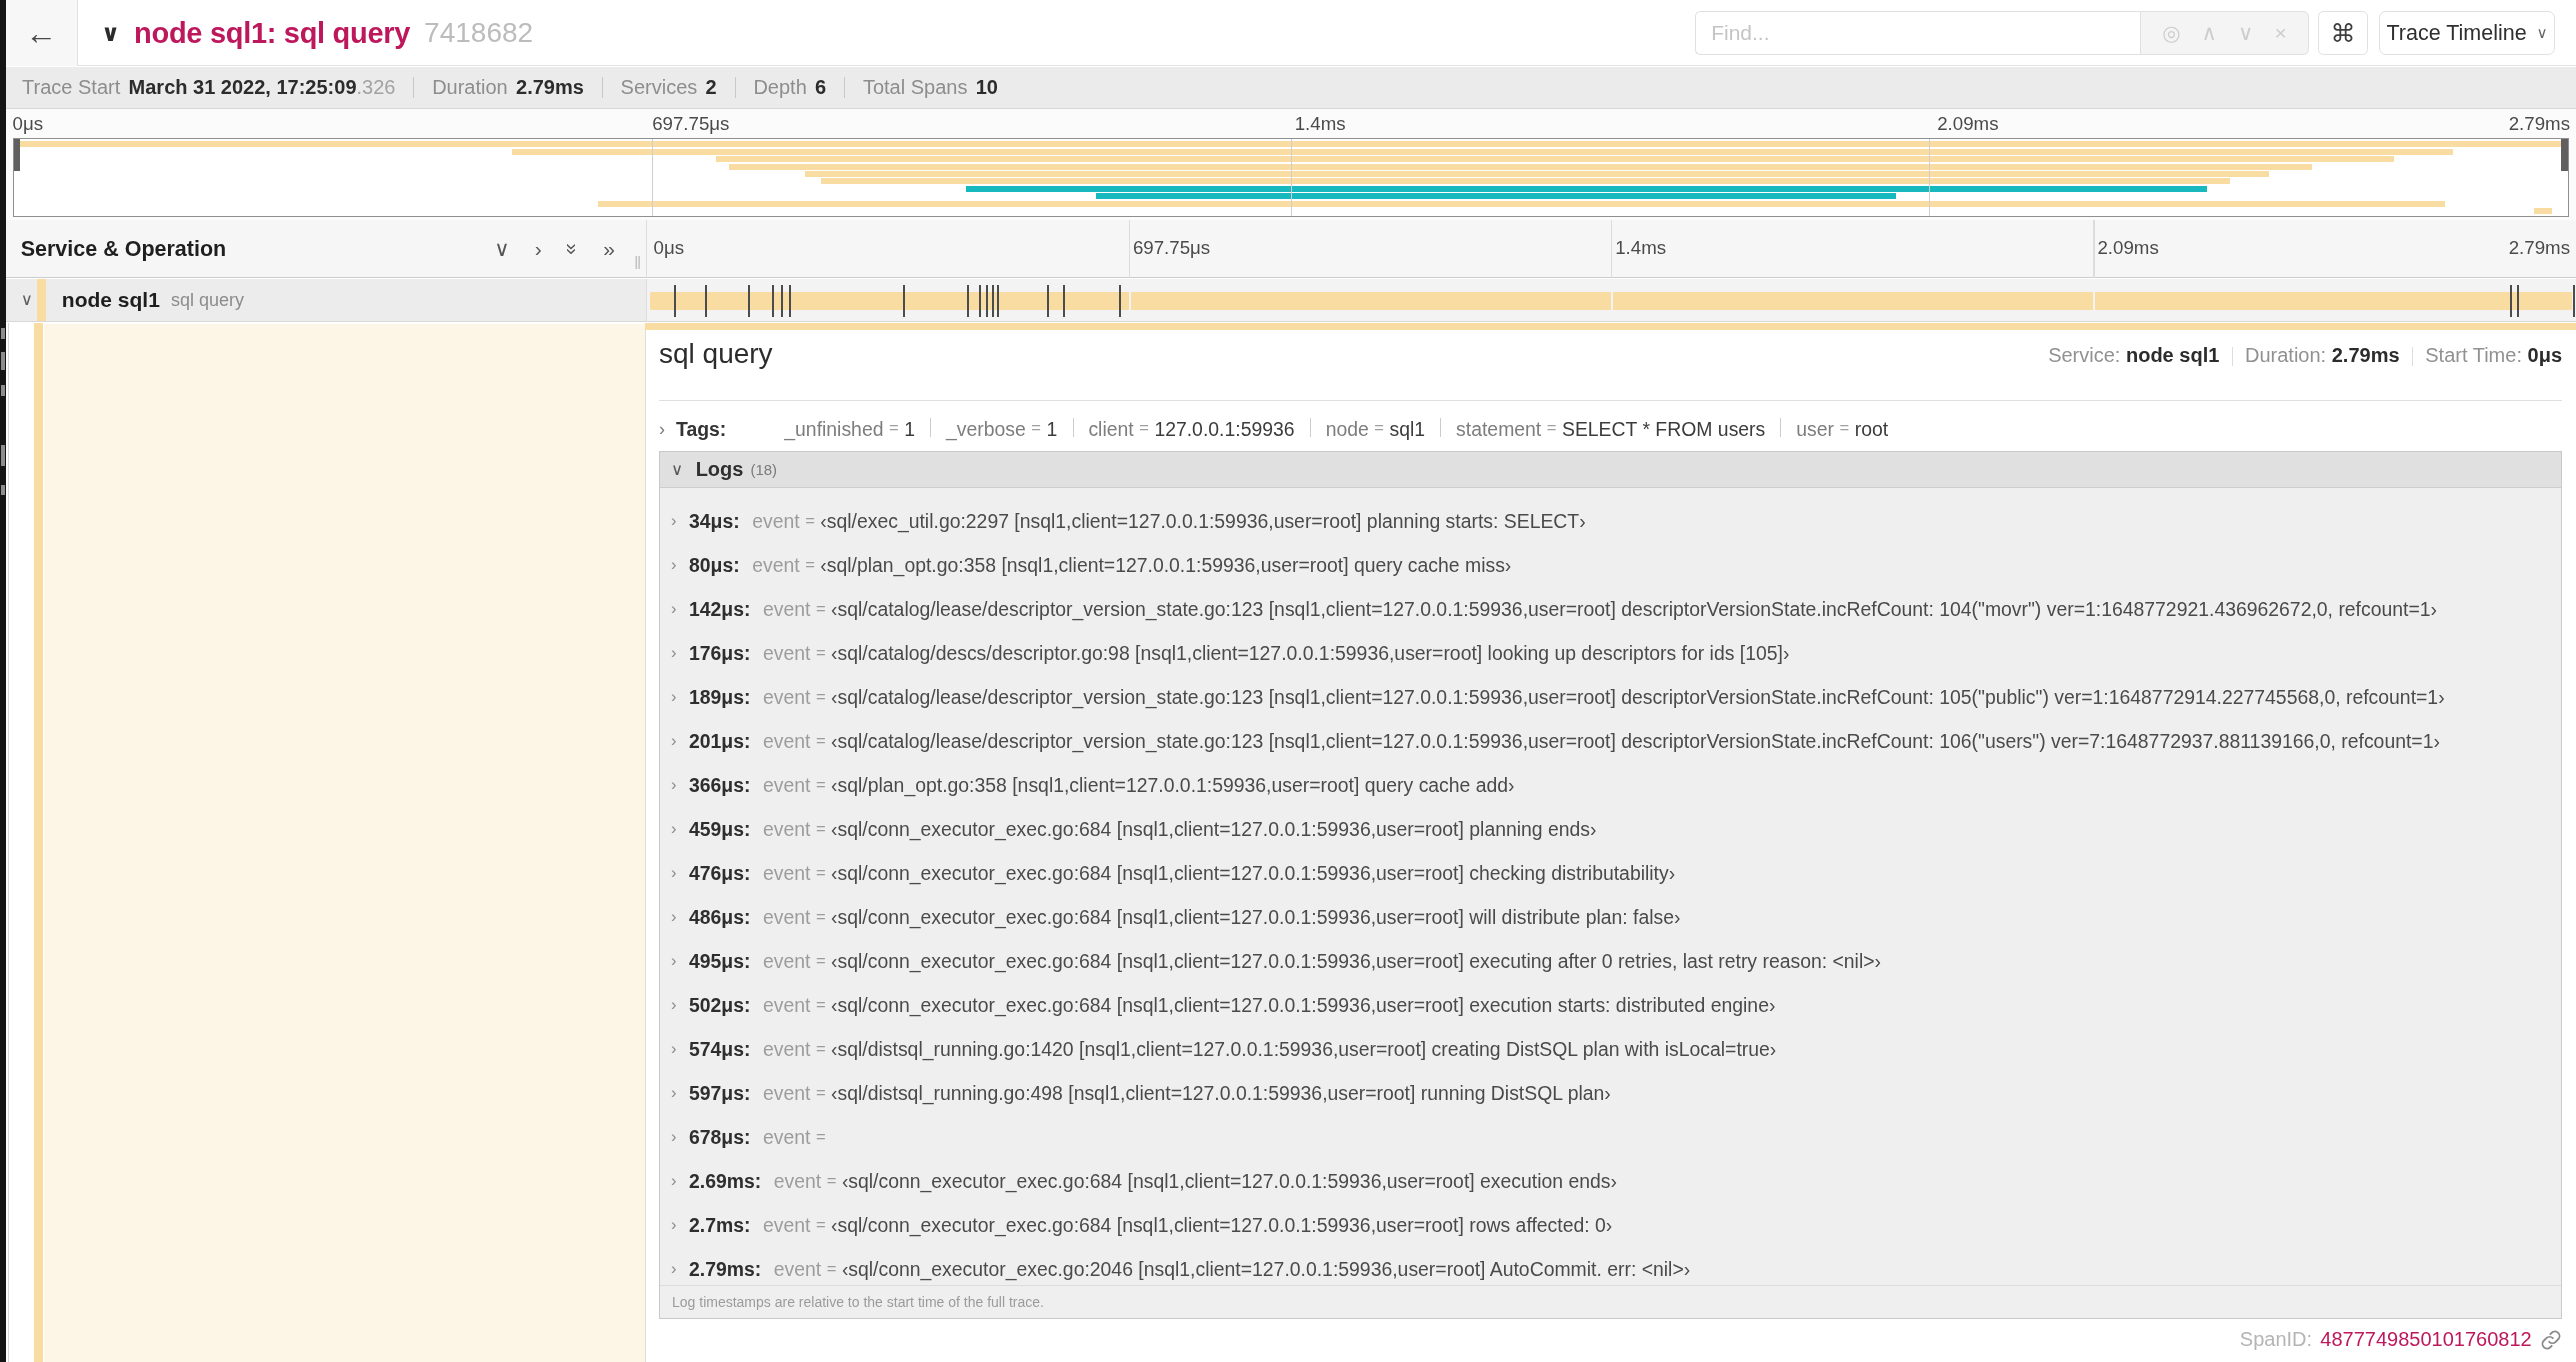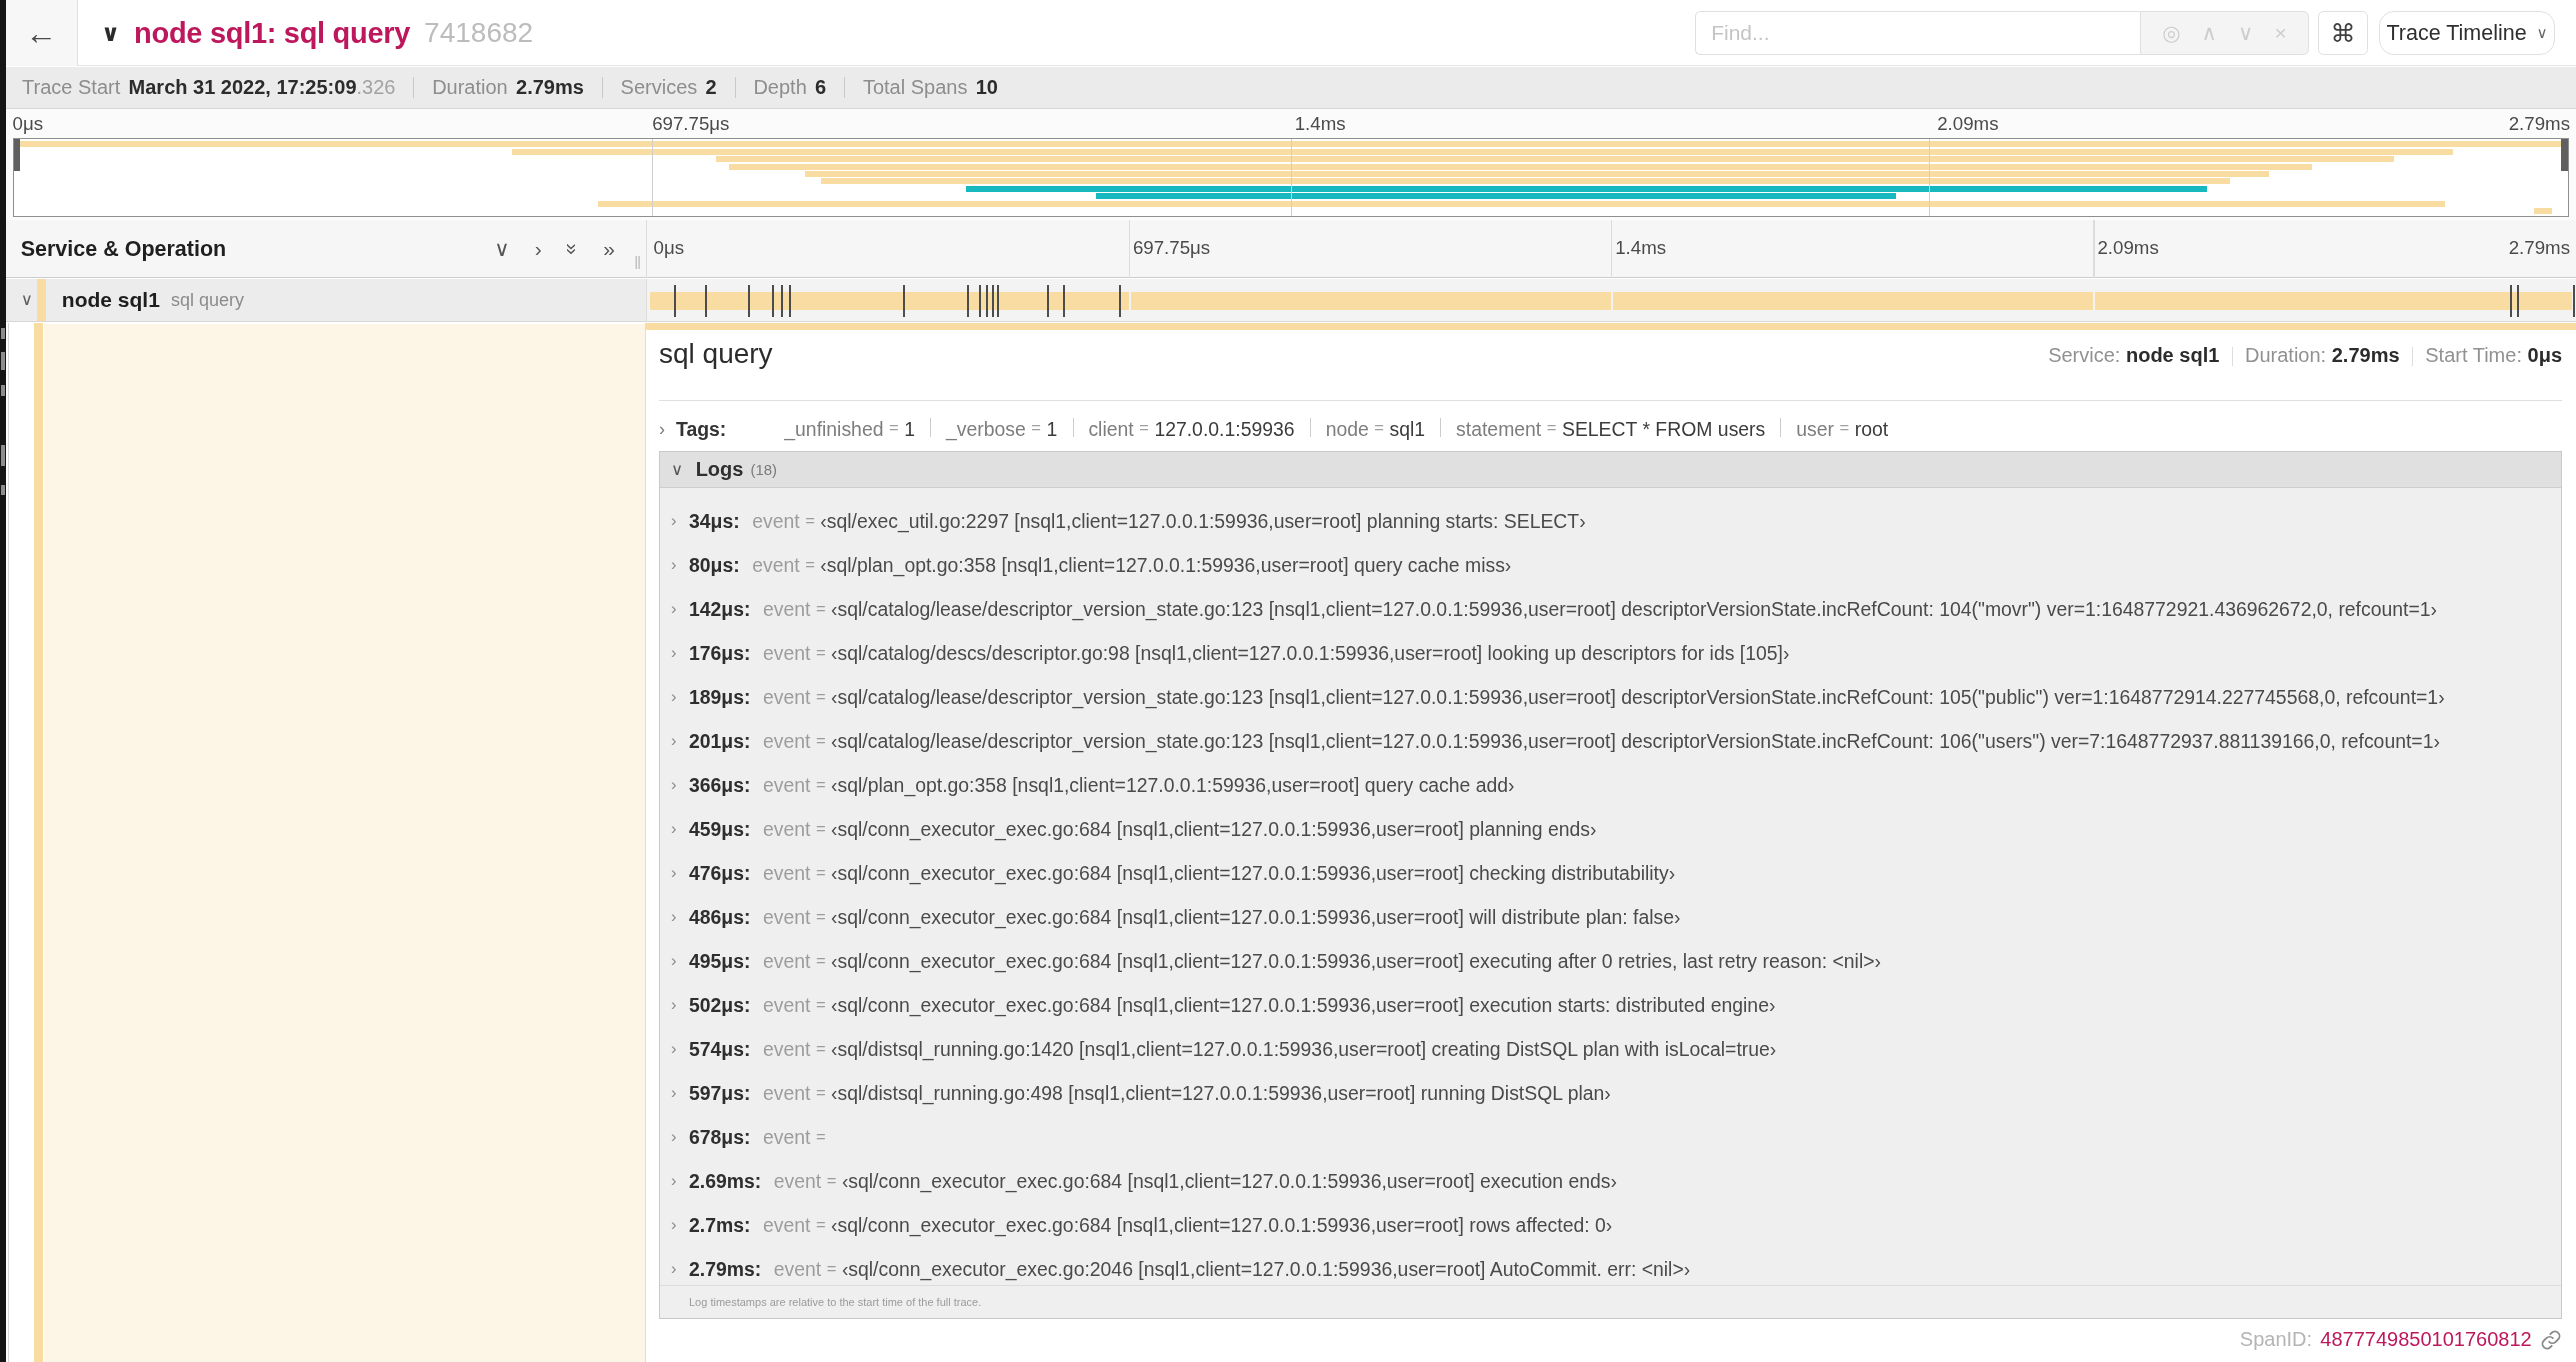--- a/index.html
+++ b/index.html
@@ -21,21 +21,21 @@
   #trace-id { font-size:28px; font-weight:400; color:#bcbcbc; }
   #find-group { left:1695px; top:11px; height:44px; display:flex; }
   #find-input { width:445px; height:44px; border:0.7px solid #e0e0e0; border-right:none; border-radius:5.5px 0 0 5.5px;
     padding:0 15.2px; font-size:21px; color:#444; outline:none; background:#fff;
     font-family:"Liberation Sans","DejaVu Sans",sans-serif; }
   #find-input::placeholder { color:#c4c4c4; }
   #find-tools { width:169px; height:44px; background:#f4f4f4; border:0.7px solid #e0e0e0; border-radius:0 5.5px 5.5px 0;
     display:flex; align-items:center; justify-content:space-evenly; color:#cdcdcd; font-size:21px; }
   #cmd-btn { left:2318px; top:11px; width:50px; height:44px; border:0.7px solid #e0e0e0; border-radius:5.5px; background:#fff;
     display:flex; align-items:center; justify-content:center; font-size:25px; color:#3f3f3f; }
-  #view-btn { left:2379px; top:11px; width:176px; height:44px; border:0.7px solid #e0e0e0; border-radius:15px; background:#fff;
+  #view-btn { left:2379px; top:11px; width:176px; height:44px; border:0.7px solid #e0e0e0; border-radius:7px; background:#fff;
     display:flex; align-items:center; justify-content:center; gap:9.7px; font-size:21.5px; color:#2f2f2f; }
   #view-btn .caret { font-size:15.2px; color:#666; }
 
   
   #infobar { left:5.5px; top:67px; width:2570px; height:42px; background:#ebebeb; border-bottom:0.7px solid #d7d7d7;
     display:flex; align-items:center; font-size:20px; padding-left:16.6px; }
   #infobar .l { color:#8d8d8d; margin-right:8.3px; }
   #infobar .v { color:#2c2c2c; font-weight:700; }
   #infobar .e { color:#a2a2a2; font-weight:400; }
   #infobar .divider { display:inline-block; width:0.7px; height:21px; background:#c9c9c9; margin:0 18px; }
@@ -109,21 +109,21 @@
   #logs-title { font-size:20px; font-weight:700; color:#2f2f2f; margin-left:12.5px; }
   #logs-count { font-size:15px; color:#7a7a7a; margin-left:7px; }
   #logs-rows { flex:1; padding-top:11px; overflow:hidden; }
   .log-row { height:44px; display:flex; align-items:center; font-size:19.4px; white-space:nowrap; }
   .log-row .chev { color:#8a8a8a; font-size:16.6px; margin-left:11px; width:18px; }
   .log-row .t { font-weight:700; color:#2e2e2e; margin-right:12.5px; }
   .log-row .k { color:#9c9c9c; }
   .log-row .eq { color:#9c9c9c; margin:0 5.5px; font-size:16.6px; }
   .log-row .v { color:#4a4a4a; }
   #logs-footer { height:33px; border-top:0.7px solid #dcdcdc; display:flex; align-items:center;
-    font-size:11px; color:#9b9b9b; padding-left:29px; }
+    font-size:14px; color:#9b9b9b; padding-left:12px; }
 
   #spanid-row { left:659px; top:1328px; width:1903px; text-align:right; font-size:20px; display:flex;
     justify-content:flex-end; align-items:center; gap:8.3px; }
   #spanid-label { color:#b5b5b5; }
   #spanid-value { color:#be185d; }
   #link-icon { width:22px; height:22px; }
 </style>
 </head>
 <body>
 

